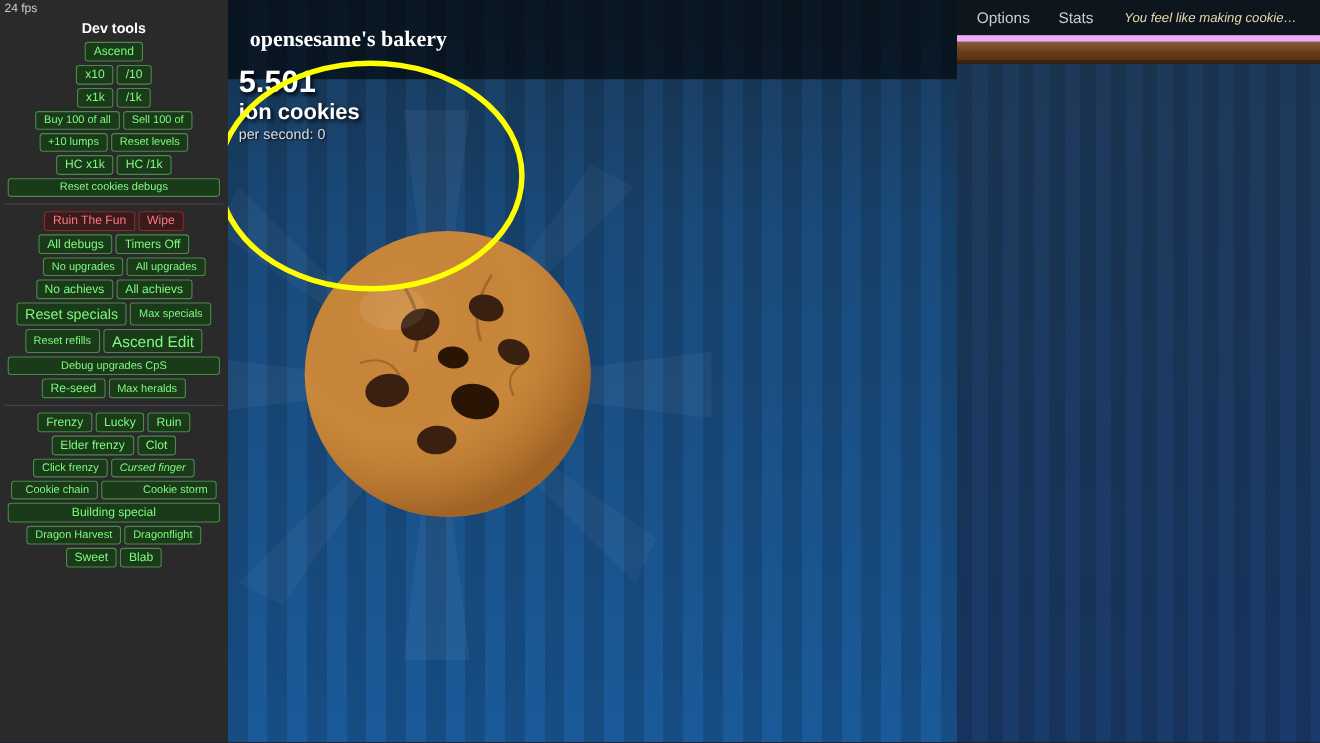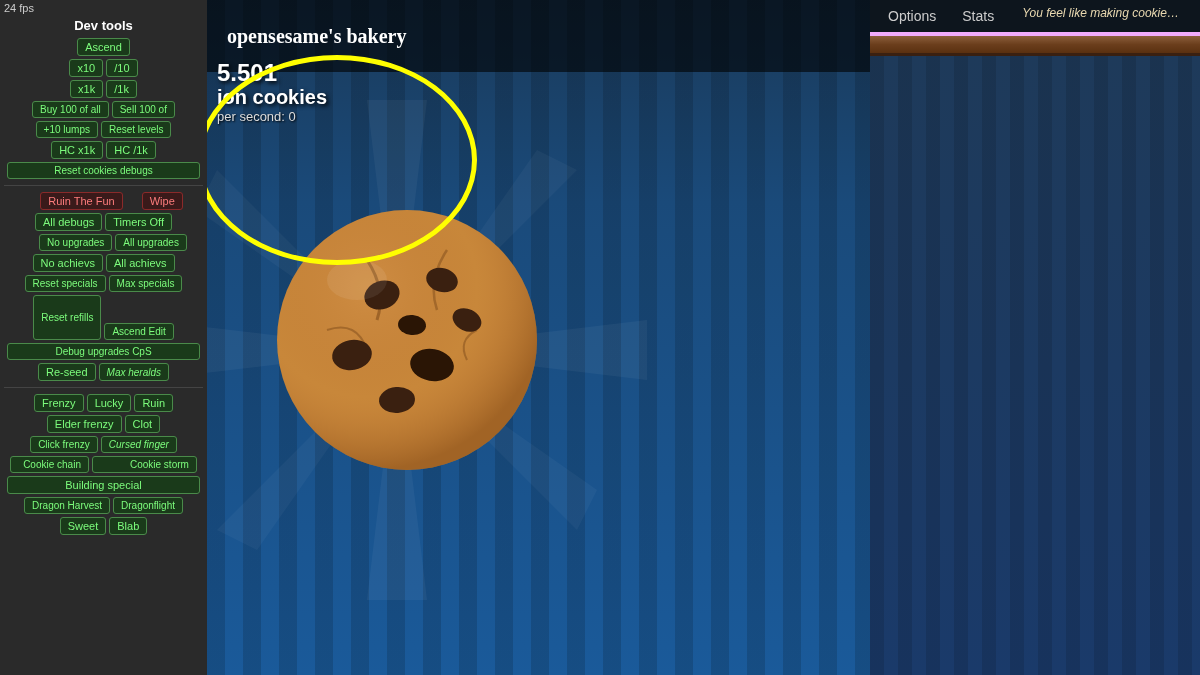--- a/index.html
+++ b/index.html
@@ -66,21 +66,20 @@
     .btn-green {
       background: #1a3a1a;
       border-color: #4a8a4a;
       color: #7cfc7c;
     }
 
     .btn-red {
       background: #3a1a1a;
       border-color: #8a2a2a;
       color: #fc7c7c;
-      margin-left: 16px;
     }
 
     .btn-single {
       width: calc(100% - 6px);
       text-align: center;
     }
 
     .divider {
       width: 100%;
       height: 1px;
@@ -135,21 +134,21 @@
     
     #cookie-count-display {
       position: absolute;
       top: 60px;
       left: 10px;
       z-index: 5;
     }
 
     #cookie-count {
       color: #fff;
-      font-size: 24px;
+      font-size: 28px;
       font-weight: bold;
       text-shadow: 2px 2px 4px #000;
       line-height: 1.1;
     }
 
     #cookie-unit {
       color: #fff;
       font-size: 20px;
       font-weight: bold;
       text-shadow: 2px 2px 4px #000;
@@ -207,23 +206,24 @@
       min-width: 330px;
       background: #1a2a3a;
       display: flex;
       flex-direction: column;
     }
 
     #top-bar {
       background: rgba(0,0,0,0.5);
       display: flex;
       flex-direction: row;
+      align-items: center;
       padding: 6px 10px;
       gap: 10px;
-      border-bottom: 4px solid #f0abfc;
+      border-bottom: 6px solid #f0abfc;
     }
 
     .tab-btn {
       color: #ccc;
       font-size: 14px;
       cursor: pointer;
       padding: 2px 8px;
       border-radius: 2px;
     }
 
@@ -322,36 +322,36 @@
     <button class="dev-btn btn-green" style="font-size:10px;margin-left:19px;">No upgrades</button>
     <button class="dev-btn btn-green" style="font-size:10px;">All upgrades</button>
   </div>
 
   <div class="btn-row">
     <button class="dev-btn btn-green">No achievs</button>
     <button class="dev-btn btn-green">All achievs</button>
   </div>
 
   <div class="btn-row">
-    <button class="dev-btn btn-green" style="font-size:10px;">Reset specials</button>
+    <button class="dev-btn btn-green" style="font-size:13px;">Reset specials</button>
     <button class="dev-btn btn-green" style="font-size:10px;">Max specials</button>
   </div>
 
   <div class="btn-row">
     <button class="dev-btn btn-green" style="font-size:10px;">Reset refills</button>
-    <button class="dev-btn btn-green" style="font-size:10px;margin-top:28px;">Ascend Edit</button>
+    <button class="dev-btn btn-green" style="font-size:14px;">Ascend Edit</button>
   </div>
 
   <div class="btn-row">
     <button class="dev-btn btn-green btn-single" style="font-size:10px;">Debug upgrades CpS</button>
   </div>
 
   <div class="btn-row">
     <button class="dev-btn btn-green">Re-seed</button>
-    <button class="dev-btn btn-green" style="font-size:10px;font-style:italic;">Max heralds</button>
+    <button class="dev-btn btn-green" style="font-size:10px;">Max heralds</button>
   </div>
 
   <div class="divider"></div>
 
   <div class="btn-row">
     <button class="dev-btn btn-green">Frenzy</button>
     <button class="dev-btn btn-green">Lucky</button>
     <button class="dev-btn btn-green">Ruin</button>
   </div>
 

